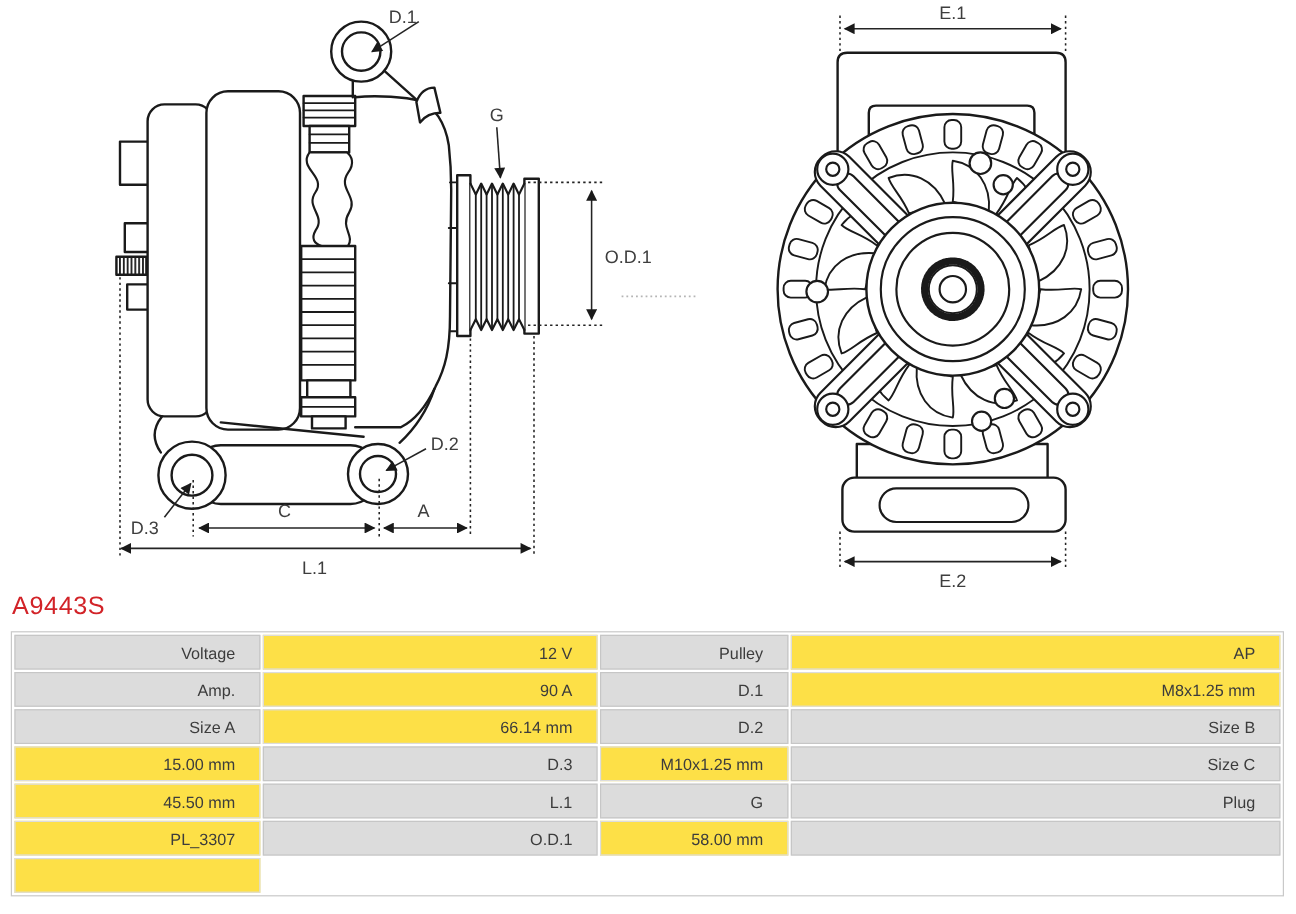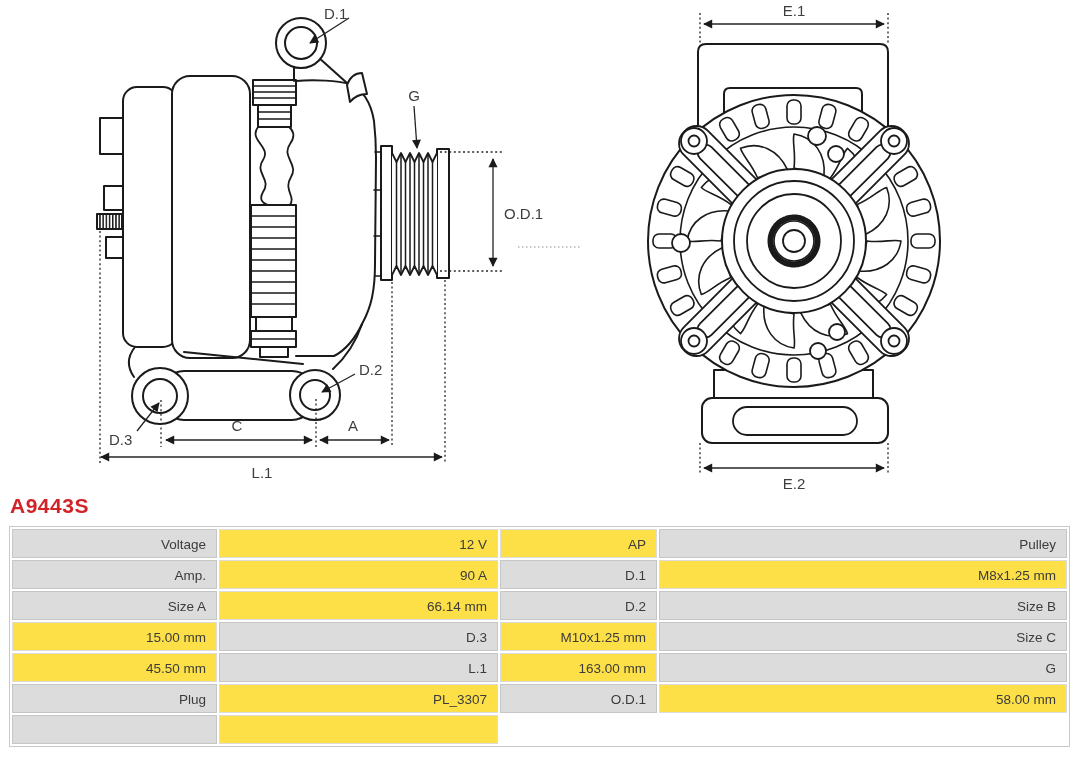--- a/index.html
+++ b/index.html
@@ -1,26 +1,26 @@
 <!DOCTYPE html>
 <html><head>
 <meta charset="utf-8">
 <style>
   html,body{margin:0;padding:0;background:#ffffff;}
   .screen{position:relative;width:1080px;height:762px;background:#fff;overflow:hidden;
           font-family:"Liberation Sans",sans-serif;}
   .drawing{position:absolute;left:0;top:0;}
   .dimtext{font-size:15px;fill:#3e3e3e;font-family:"Liberation Sans",sans-serif;}
-  .part-number{position:absolute;left:10px;top:494px;font-size:21px;font-weight:700;
+  .part-number{position:absolute;left:10px;top:494px;font-size:21px;font-weight:400;
                color:#d22328;letter-spacing:.5px;}
   .spec-table{position:absolute;left:9px;top:526px;display:inline-grid;
               grid-template-columns:205px 279px 157px 408px;gap:2px;padding:2px;
               border:1px solid #c9c9c9;background:#fff;}
   .cell{height:29px;line-height:29px;font-size:13.5px;color:#3c3c3c;text-align:right;
-        padding-right:10px;box-sizing:border-box;white-space:nowrap;overflow:hidden;}
+        padding-right:20px;box-sizing:border-box;white-space:nowrap;overflow:hidden;}
   .lbl{background:#dcdcdc;border:1px solid #c6c6c6;}
   .val{background:#fde047;border:1px solid #dcdcdc;}
 </style>
 </head>
 <body>
 
 <div class="screen">
 
   <svg class="drawing" width="1080" height="497" viewBox="0 0 1080 497">
     <defs>
@@ -204,41 +204,40 @@
       <text x="794" y="16" text-anchor="middle">E.1</text>
       <text x="794" y="489" text-anchor="middle">E.2</text>
     </g>
   </svg>
 
   <div class="part-number">A9443S</div>
 
   <div class="spec-table">
     <div class="cell lbl">Voltage</div>
     <div class="cell val">12 V</div>
+    <div class="cell lbl">Pulley</div>
     <div class="cell val">AP</div>
-    <div class="cell lbl">Pulley</div>
 
     <div class="cell lbl">Amp.</div>
     <div class="cell val">90 A</div>
     <div class="cell lbl">D.1</div>
     <div class="cell val">M8x1.25 mm</div>
 
     <div class="cell lbl">Size A</div>
     <div class="cell val">66.14 mm</div>
     <div class="cell lbl">D.2</div>
 
     <div class="cell lbl">Size B</div>
     <div class="cell val">15.00 mm</div>
     <div class="cell lbl">D.3</div>
     <div class="cell val">M10x1.25 mm</div>
 
     <div class="cell lbl">Size C</div>
     <div class="cell val">45.50 mm</div>
     <div class="cell lbl">L.1</div>
-    <div class="cell val">163.00 mm</div>
 
     <div class="cell lbl">G</div>
     <div class="cell lbl">Plug</div>
     <div class="cell val">PL_3307</div>
 
     <div class="cell lbl">O.D.1</div>
     <div class="cell val">58.00 mm</div>
     <div class="cell lbl"></div>
     <div class="cell val"></div>
   </div>

